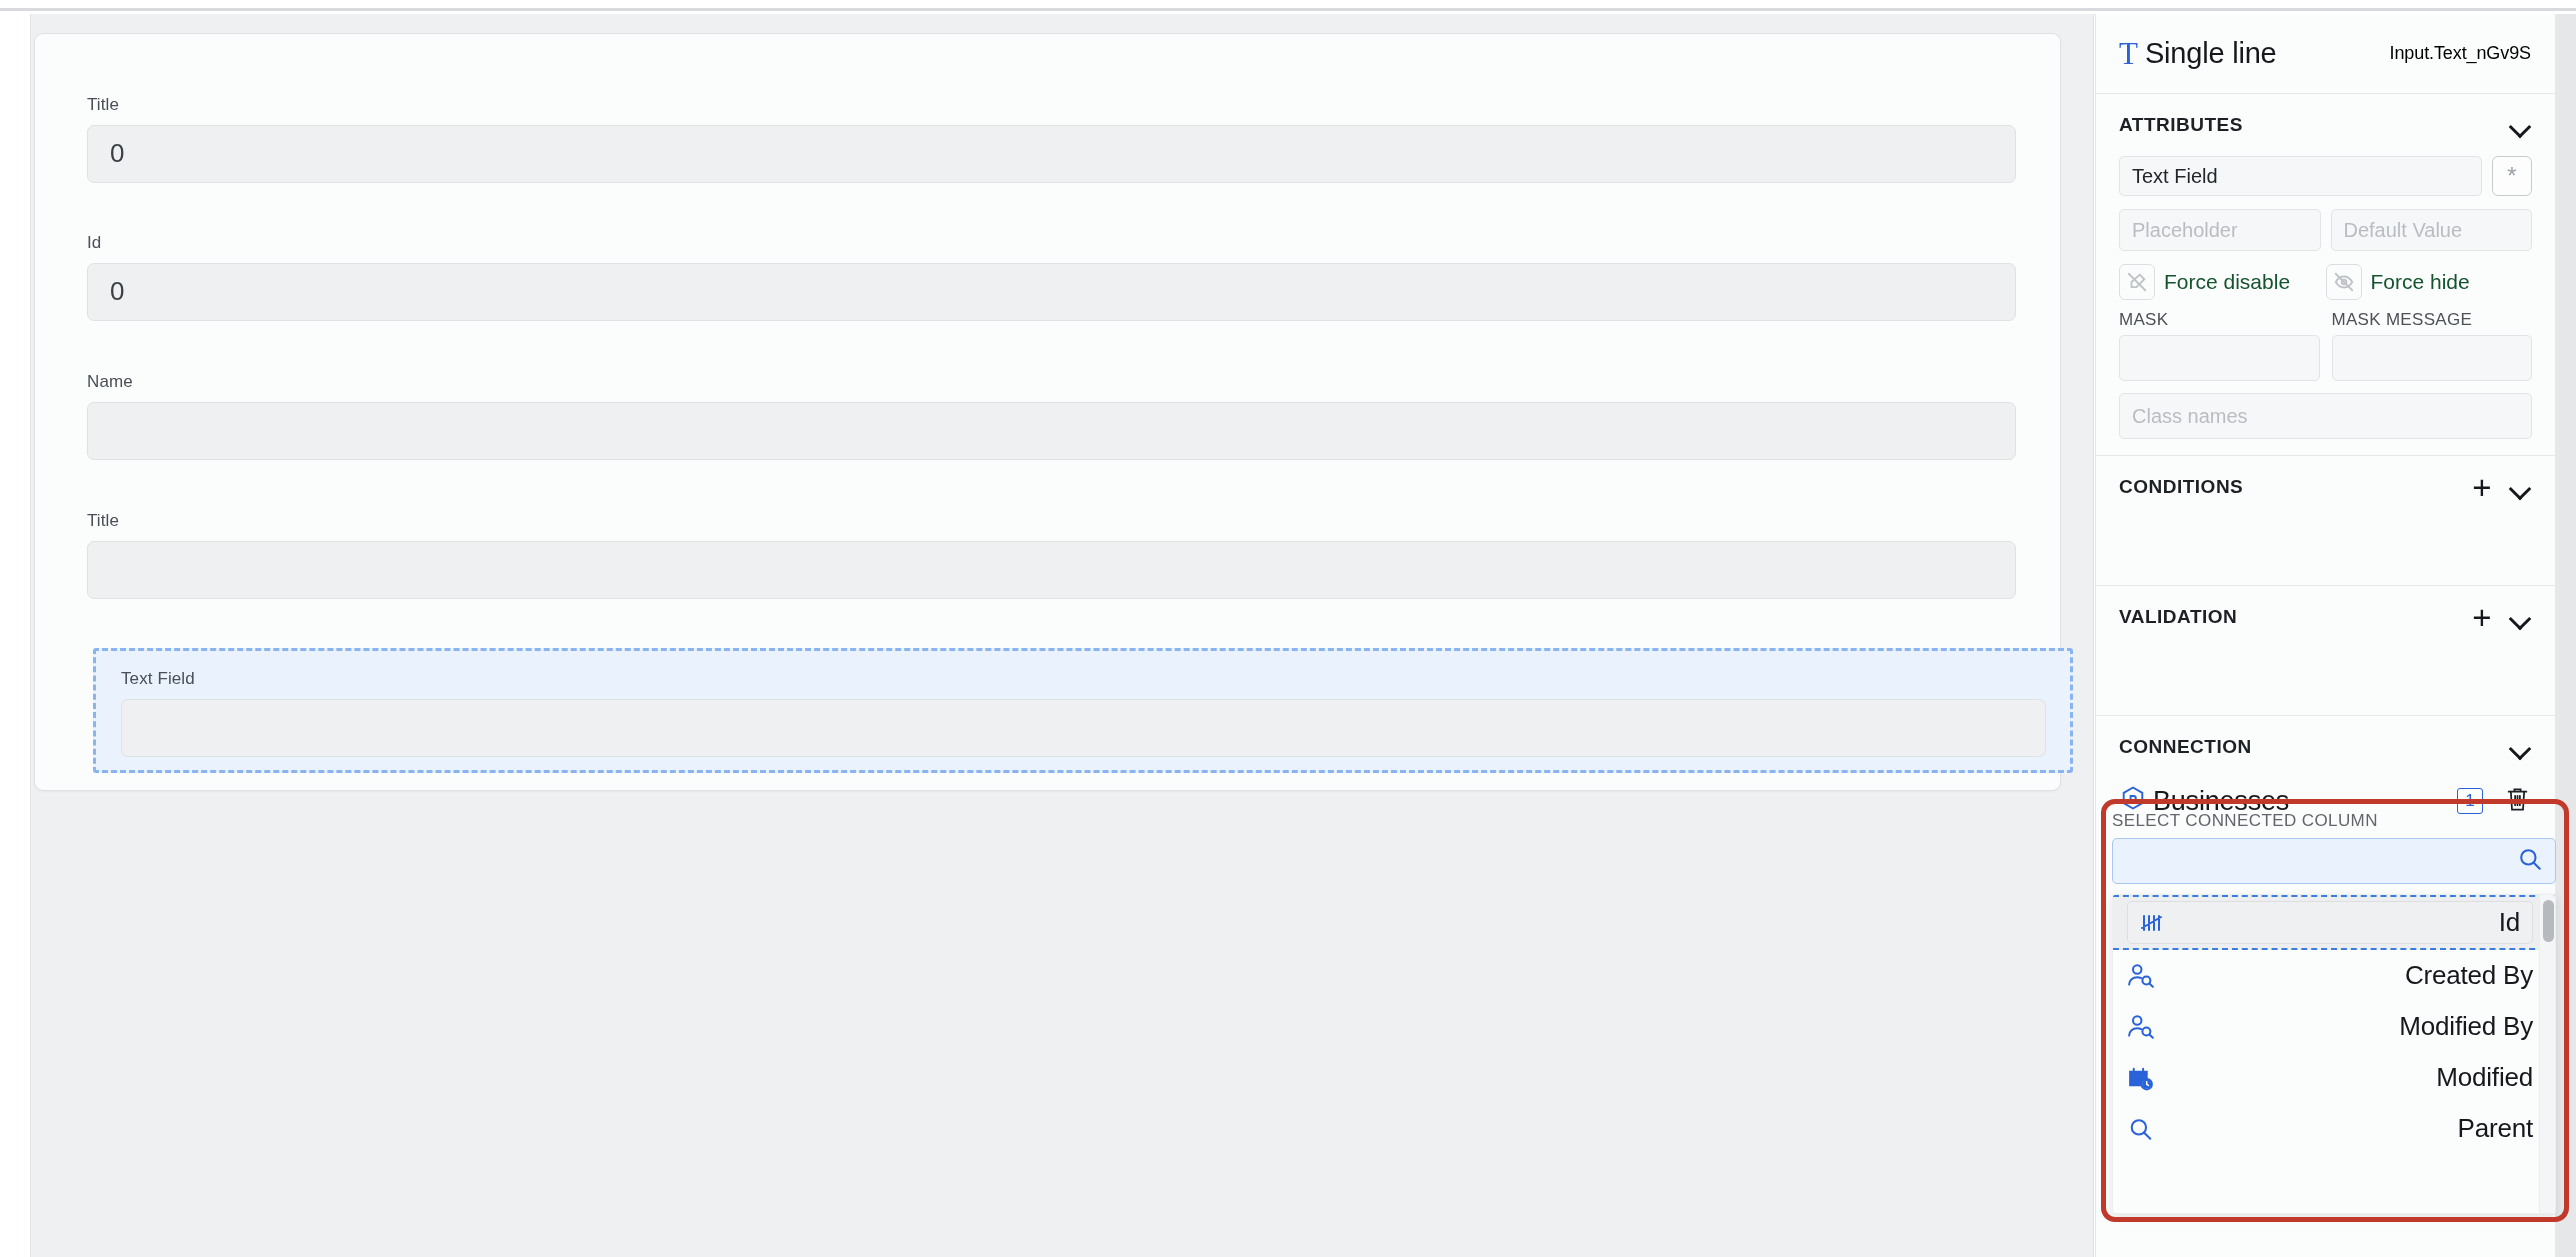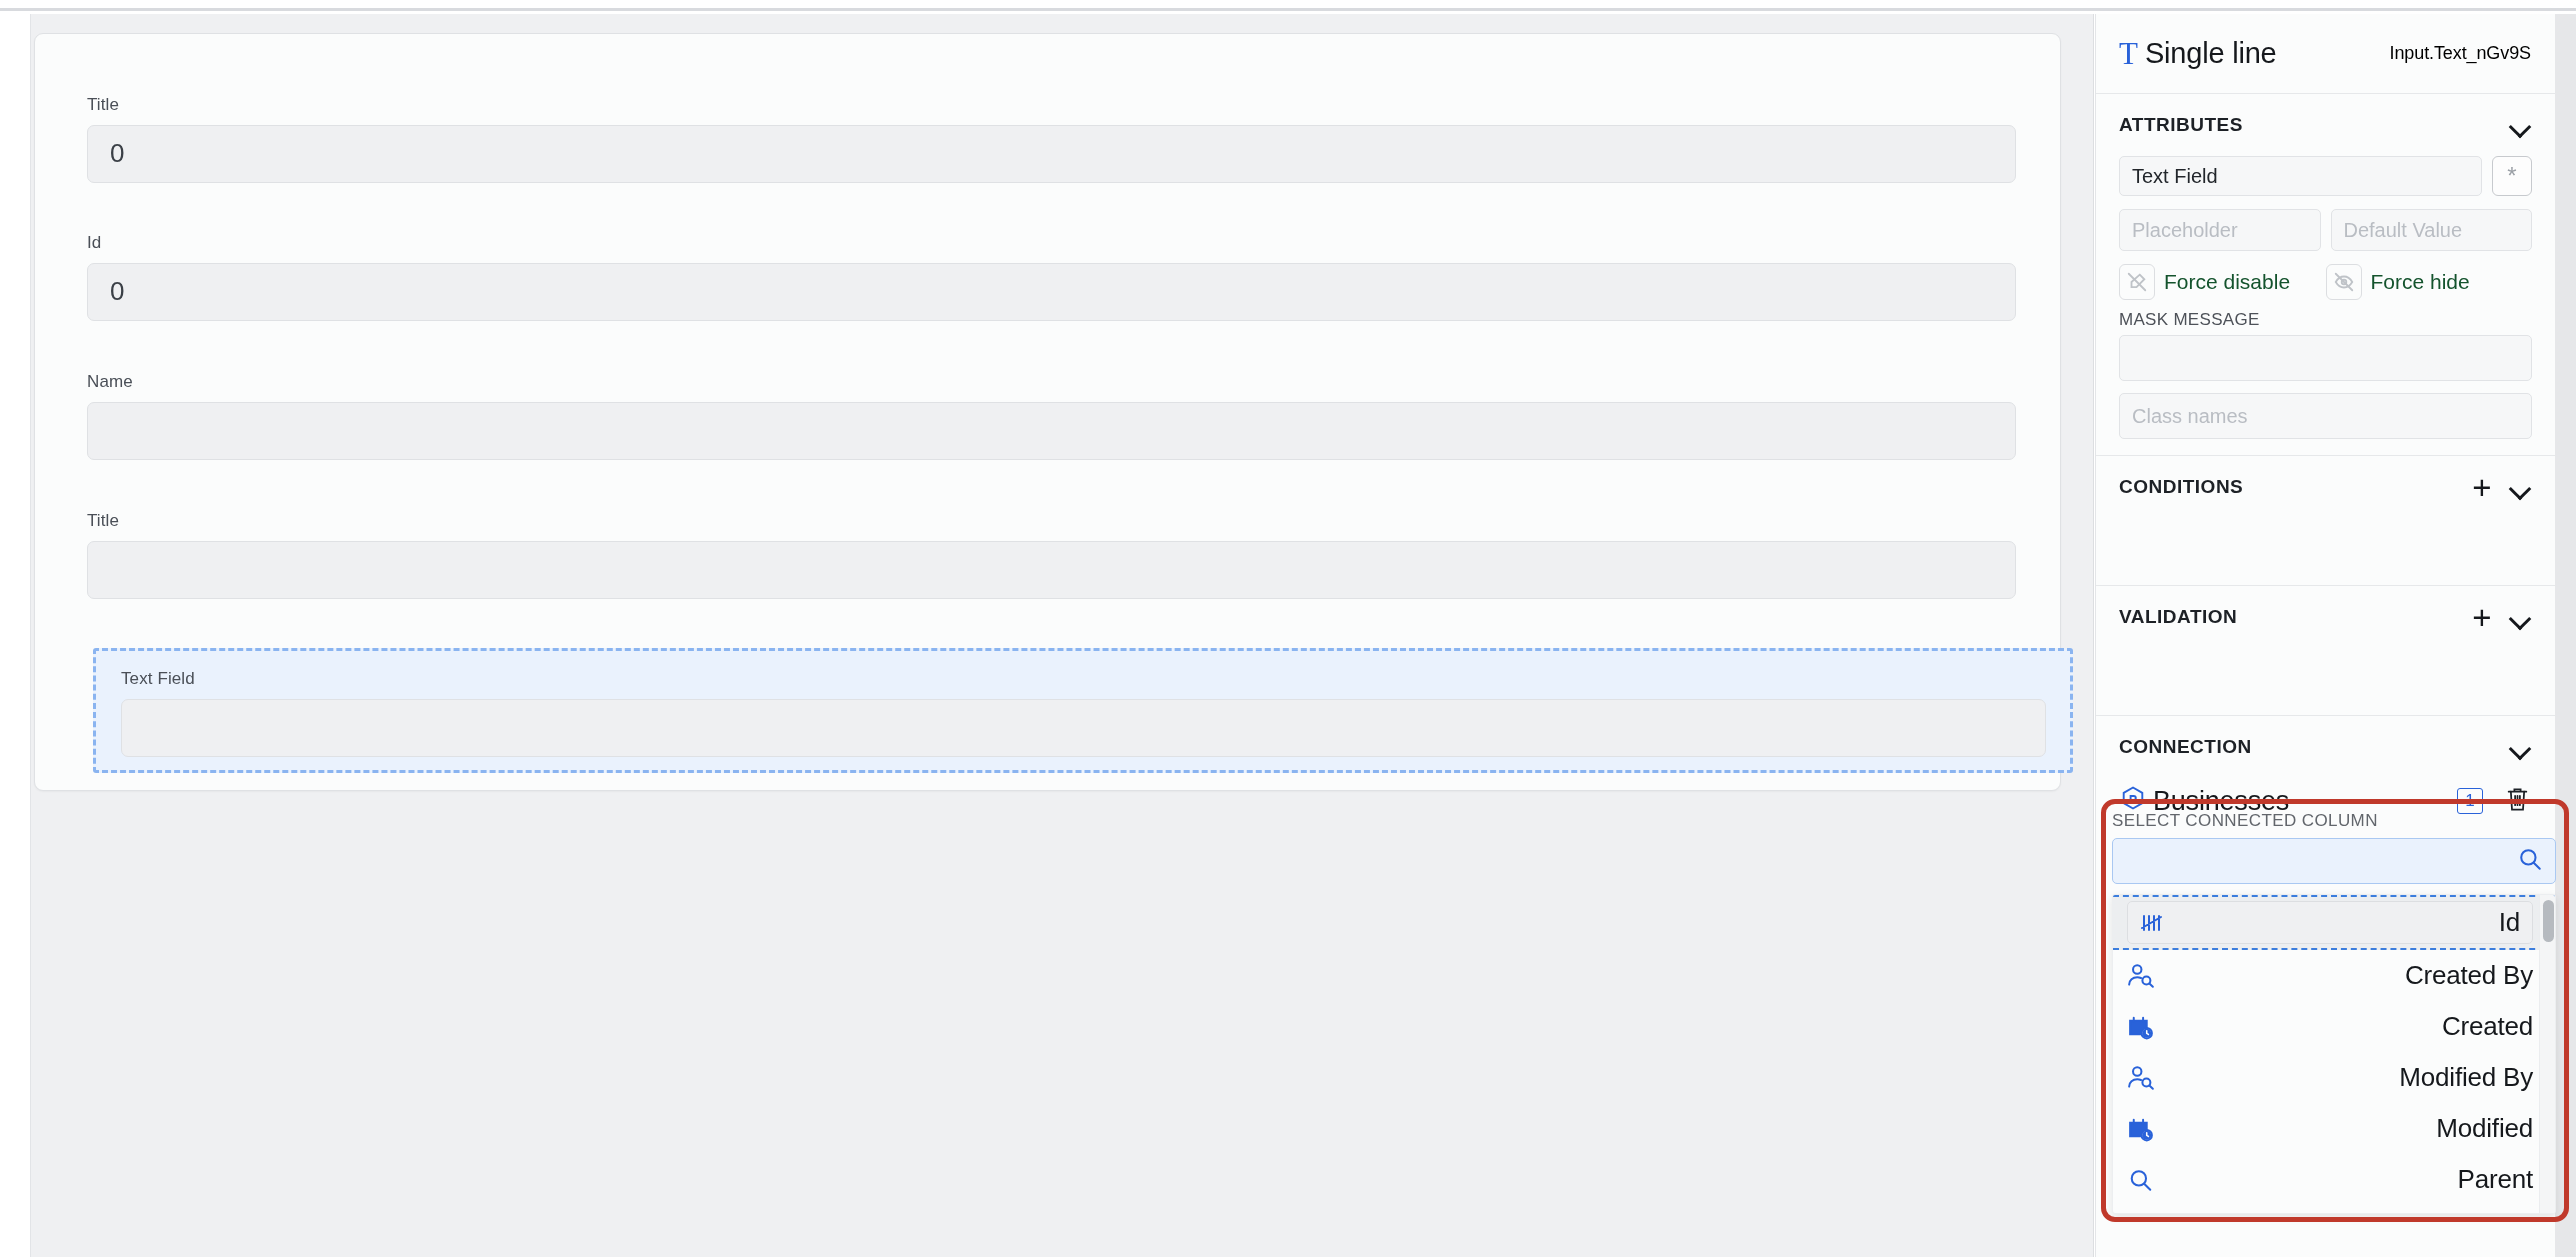--- a/index.html
+++ b/index.html
@@ -293,20 +293,24 @@
                 <path d="M3 12s3.5-6 9-6 9 6 9 6-3.5 6-9 6-9-6-9-6z"></path>
                   <circle cx="12" cy="12" r="2.5"></circle>
                   <path d="M3 3l18 18"></path>
               </svg>
             </span>
             <span class="flag-label">Force hide</span>
           </div>
         </div>
         <div class="mask-cols">
           <div class="mask-col">
+            <div class="mask-cap">MASK</div>
+            <div class="mask-inp"></div>
+          </div>
+          <div class="mask-col">
             <div class="mask-cap">MASK MESSAGE</div>
             <div class="mask-inp"></div>
           </div>
         </div>
         <div class="inp ph" style="height:46px;">Class names</div>
       </div>
     </div>
 
     <div class="section" style="height:130px;">
       <div class="section-head">
@@ -383,57 +387,44 @@
           <svg width="28" height="26" viewBox="0 0 26 24" fill="none" stroke="#2962d9" stroke-width="1.9" stroke-linecap="round">
             <circle cx="9.5" cy="6" r="3.9"></circle>
               <path d="M2 20c0-4.2 3.4-6.8 7.5-6.8 1.3 0 2.5.3 3.5.7"></path>
             <circle cx="18" cy="16.2" r="3.7"></circle>
               <path d="M20.8 18.9L24 22"></path>
           </svg>
         </span>
         <span class="lbl">Created By</span>
       </div>
 
+
+      <div class="dd-item">
+        <span class="ico">
+          <svg width="28" height="26" viewBox="0 0 26 24" fill="none" stroke="#2962d9" stroke-width="1.9" stroke-linecap="round">
+            <circle cx="9.5" cy="6" r="3.9"></circle>
+              <path d="M2 20c0-4.2 3.4-6.8 7.5-6.8 1.3 0 2.5.3 3.5.7"></path>
+            <circle cx="18" cy="16.2" r="3.7"></circle>
+              <path d="M20.8 18.9L24 22"></path>
+          </svg>
+        </span>
+        <span class="lbl">Modified By</span>
+      </div>
+
       <div class="dd-item">
         <span class="ico">
           <svg width="27" height="26" viewBox="0 0 26 25" fill="none" stroke="#2962d9" stroke-width="1.9" stroke-linecap="round">
             <path d="M3 6.5h16v13H3z" fill="#2962d9" stroke="none"></path>
             <path d="M3 6.5h16v13H3z"></path>
               <path d="M6.5 3.5v4M15.5 3.5v4" stroke="#2962d9"></path>
             <circle cx="19" cy="18.5" r="5" fill="#fbfcfc"></circle>
             <circle cx="19" cy="18.5" r="4.3" fill="#2962d9" stroke="none"></circle>
             <path d="M19 16.2v2.4l1.6 1.1" stroke="#fbfcfc" stroke-width="1.5"></path>
           </svg>
         </span>
-        <span class="lbl">Created</span>
-      </div>
-
-      <div class="dd-item">
-        <span class="ico">
-          <svg width="28" height="26" viewBox="0 0 26 24" fill="none" stroke="#2962d9" stroke-width="1.9" stroke-linecap="round">
-            <circle cx="9.5" cy="6" r="3.9"></circle>
-              <path d="M2 20c0-4.2 3.4-6.8 7.5-6.8 1.3 0 2.5.3 3.5.7"></path>
-            <circle cx="18" cy="16.2" r="3.7"></circle>
-              <path d="M20.8 18.9L24 22"></path>
-          </svg>
-        </span>
-        <span class="lbl">Modified By</span>
-      </div>
-
-      <div class="dd-item">
-        <span class="ico">
-          <svg width="27" height="26" viewBox="0 0 26 25" fill="none" stroke="#2962d9" stroke-width="1.9" stroke-linecap="round">
-            <path d="M3 6.5h16v13H3z" fill="#2962d9" stroke="none"></path>
-            <path d="M3 6.5h16v13H3z"></path>
-              <path d="M6.5 3.5v4M15.5 3.5v4" stroke="#2962d9"></path>
-            <circle cx="19" cy="18.5" r="5" fill="#fbfcfc"></circle>
-            <circle cx="19" cy="18.5" r="4.3" fill="#2962d9" stroke="none"></circle>
-            <path d="M19 16.2v2.4l1.6 1.1" stroke="#fbfcfc" stroke-width="1.5"></path>
-          </svg>
-        </span>
         <span class="lbl">Modified</span>
       </div>
 
       <div class="dd-item">
         <span class="ico">
           <svg width="27" height="26" viewBox="0 0 24 24" fill="none" stroke="#2962d9" stroke-width="1.9" stroke-linecap="round">
             <circle cx="10.5" cy="10.5" r="6.6"></circle>
               <path d="M15.4 15.4L21 21"></path>
           </svg>
         </span>

